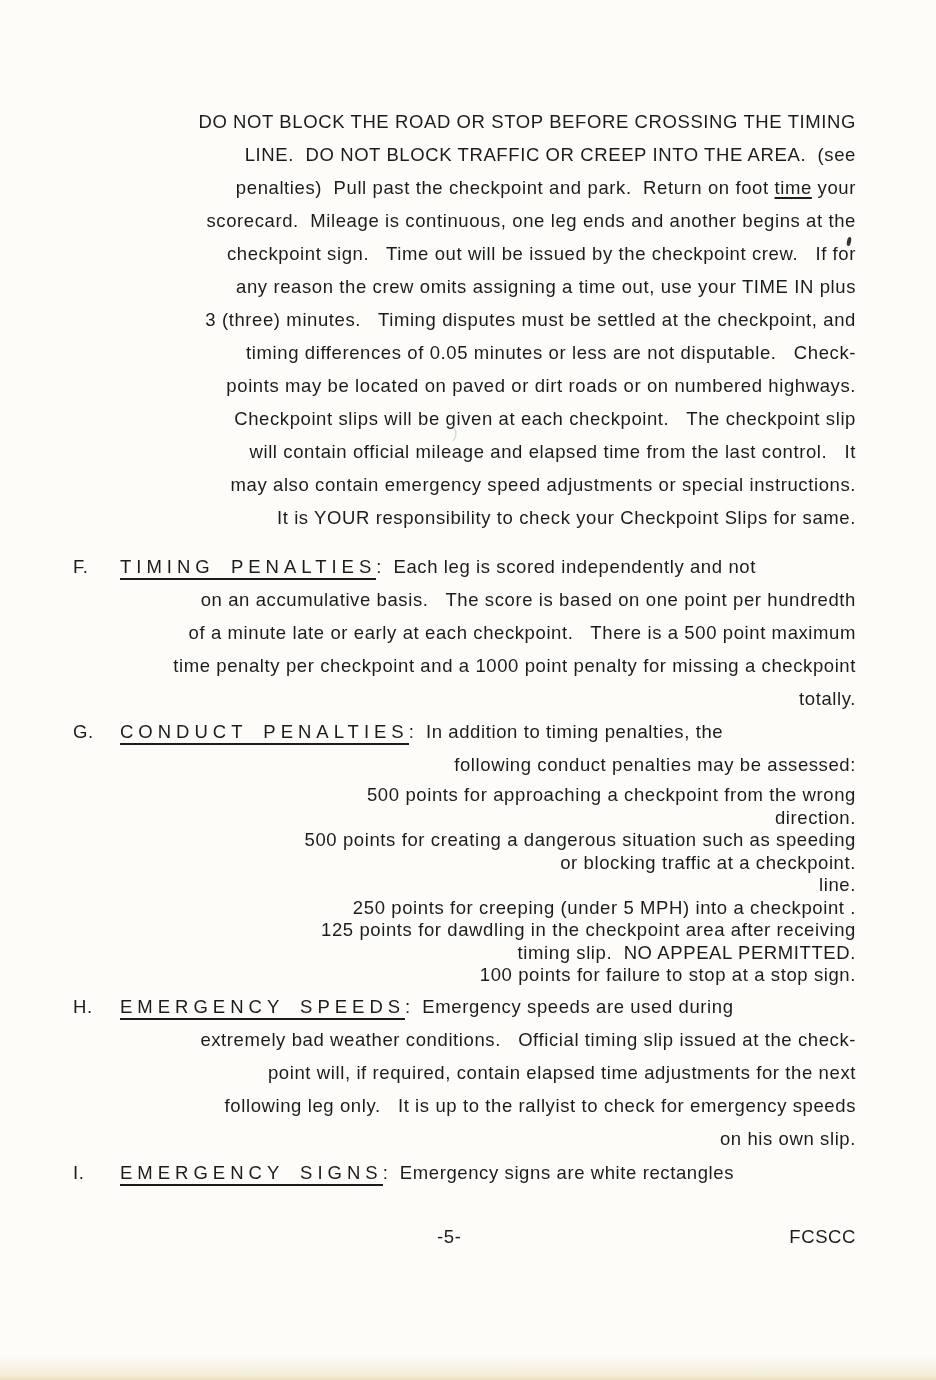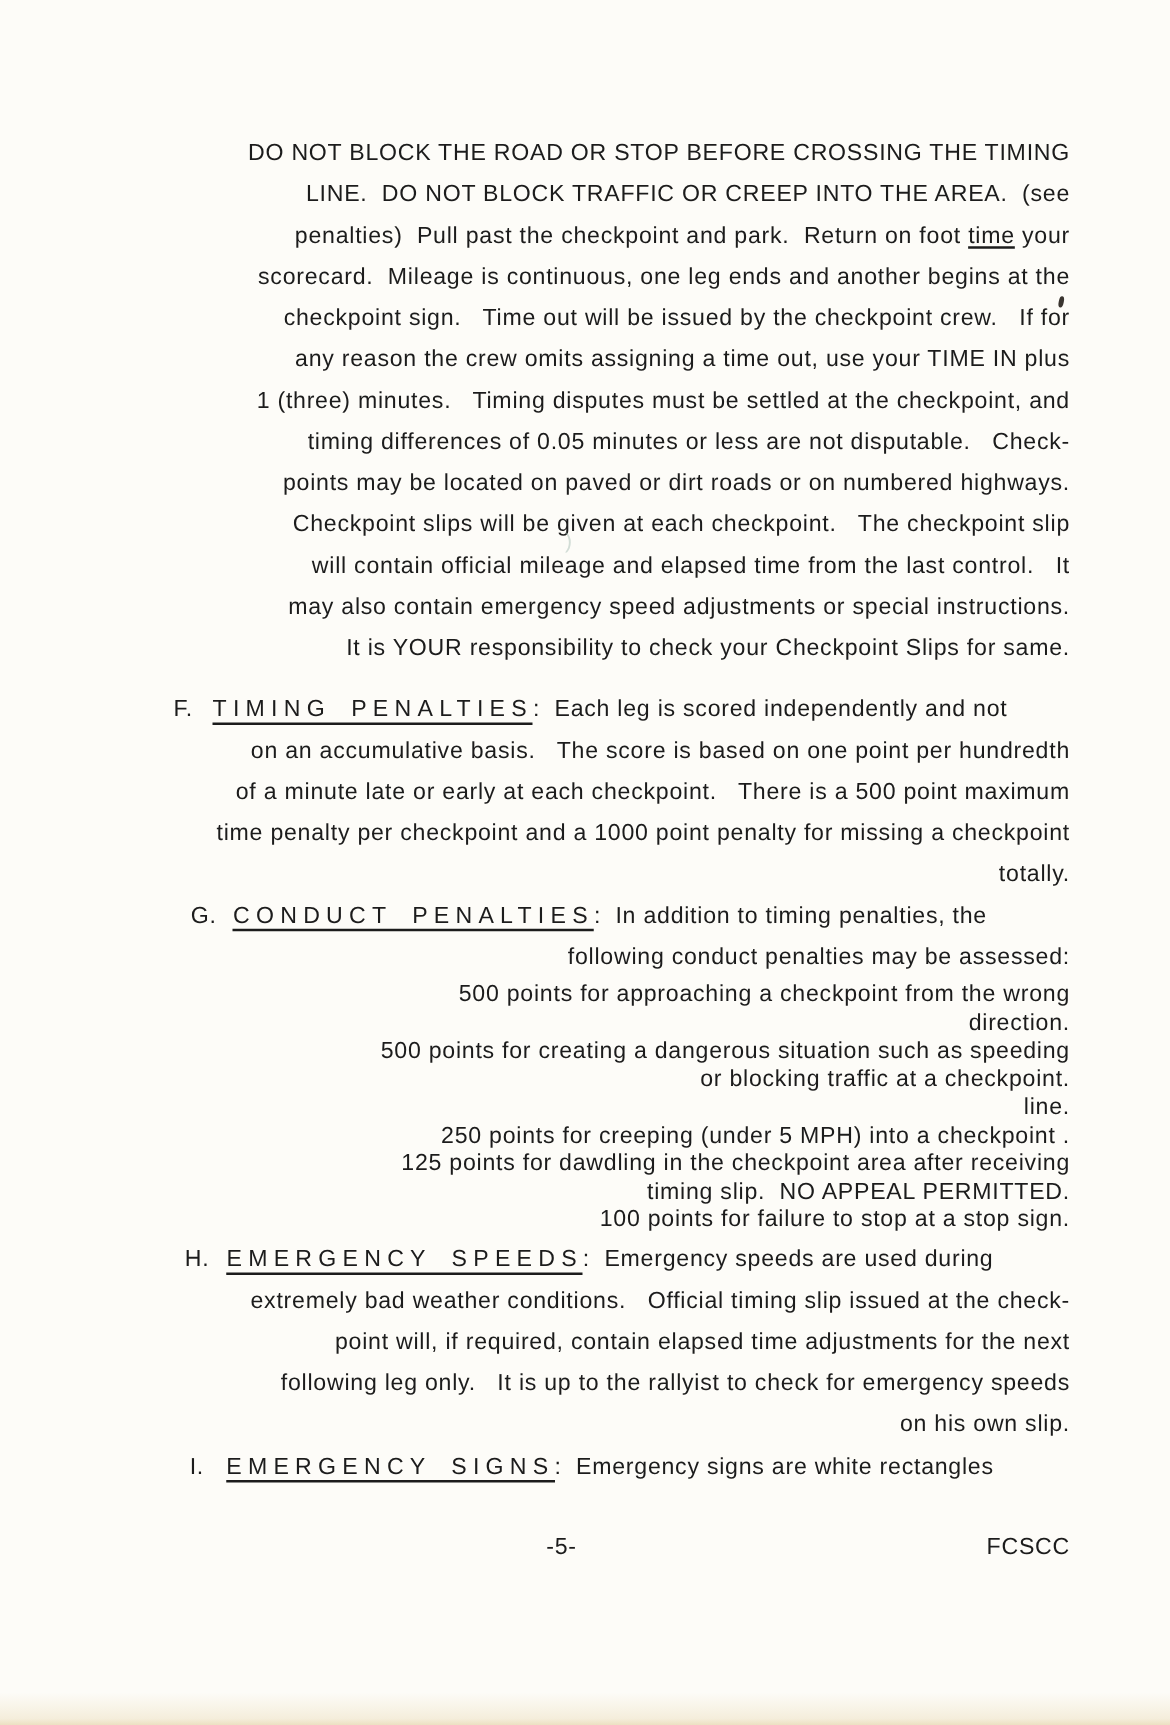--- a/index.html
+++ b/index.html
@@ -32,21 +32,20 @@
   .line {
     white-space: pre;
     text-align: right;
   }
   .para .line {
     line-height: 33px;
   }
   .sec-first {
     line-height: 33px;
     white-space: pre;
-    text-align: center;
   }
   .sec-letter {
     display: inline-block;
     min-width: 47px;
   }
   .sec-heading {
     letter-spacing: 5px;
     word-spacing: 6px;
     border-bottom: 2px solid #1c1c1c;
     padding-bottom: 1px;
@@ -101,21 +100,21 @@
 
 <div class="page">
 
   <div class="para">
     <div class="line">DO NOT BLOCK THE ROAD OR STOP BEFORE CROSSING THE TIMING</div>
     <div class="line">LINE.  DO NOT BLOCK TRAFFIC OR CREEP INTO THE AREA.  (see</div>
     <div class="line"><span>penalties)  Pull past the checkpoint and park.  Return on foot </span><span class="uword">time</span><span> your</span></div>
     <div class="line">scorecard.  Mileage is continuous, one leg ends and another begins at the</div>
     <div class="line">checkpoint sign.   Time out will be issued by the checkpoint crew.   If for</div>
     <div class="line">any reason the crew omits assigning a time out, use your TIME IN plus</div>
-    <div class="line">1 (three) minutes.   Timing disputes must be settled at the checkpoint, and</div>
+    <div class="line">3 (three) minutes.   Timing disputes must be settled at the checkpoint, and</div>
     <div class="line">timing differences of 0.05 minutes or less are not disputable.   Check-</div>
     <div class="line">points may be located on paved or dirt roads or on numbered highways.</div>
     <div class="line">Checkpoint slips will be given at each checkpoint.   The checkpoint slip</div>
     <div class="line">will contain official mileage and elapsed time from the last control.   It</div>
     <div class="line">may also contain emergency speed adjustments or special instructions.</div>
     <div class="line">It is YOUR responsibility to check your Checkpoint Slips for same.</div>
   </div>
 
   <div class="para sec-f">
     <div class="sec-first"><span class="sec-letter">F.</span><span class="sec-heading">TIMING PENALTIES</span><span>:</span><span>  Each leg is scored independently and not</span></div>

